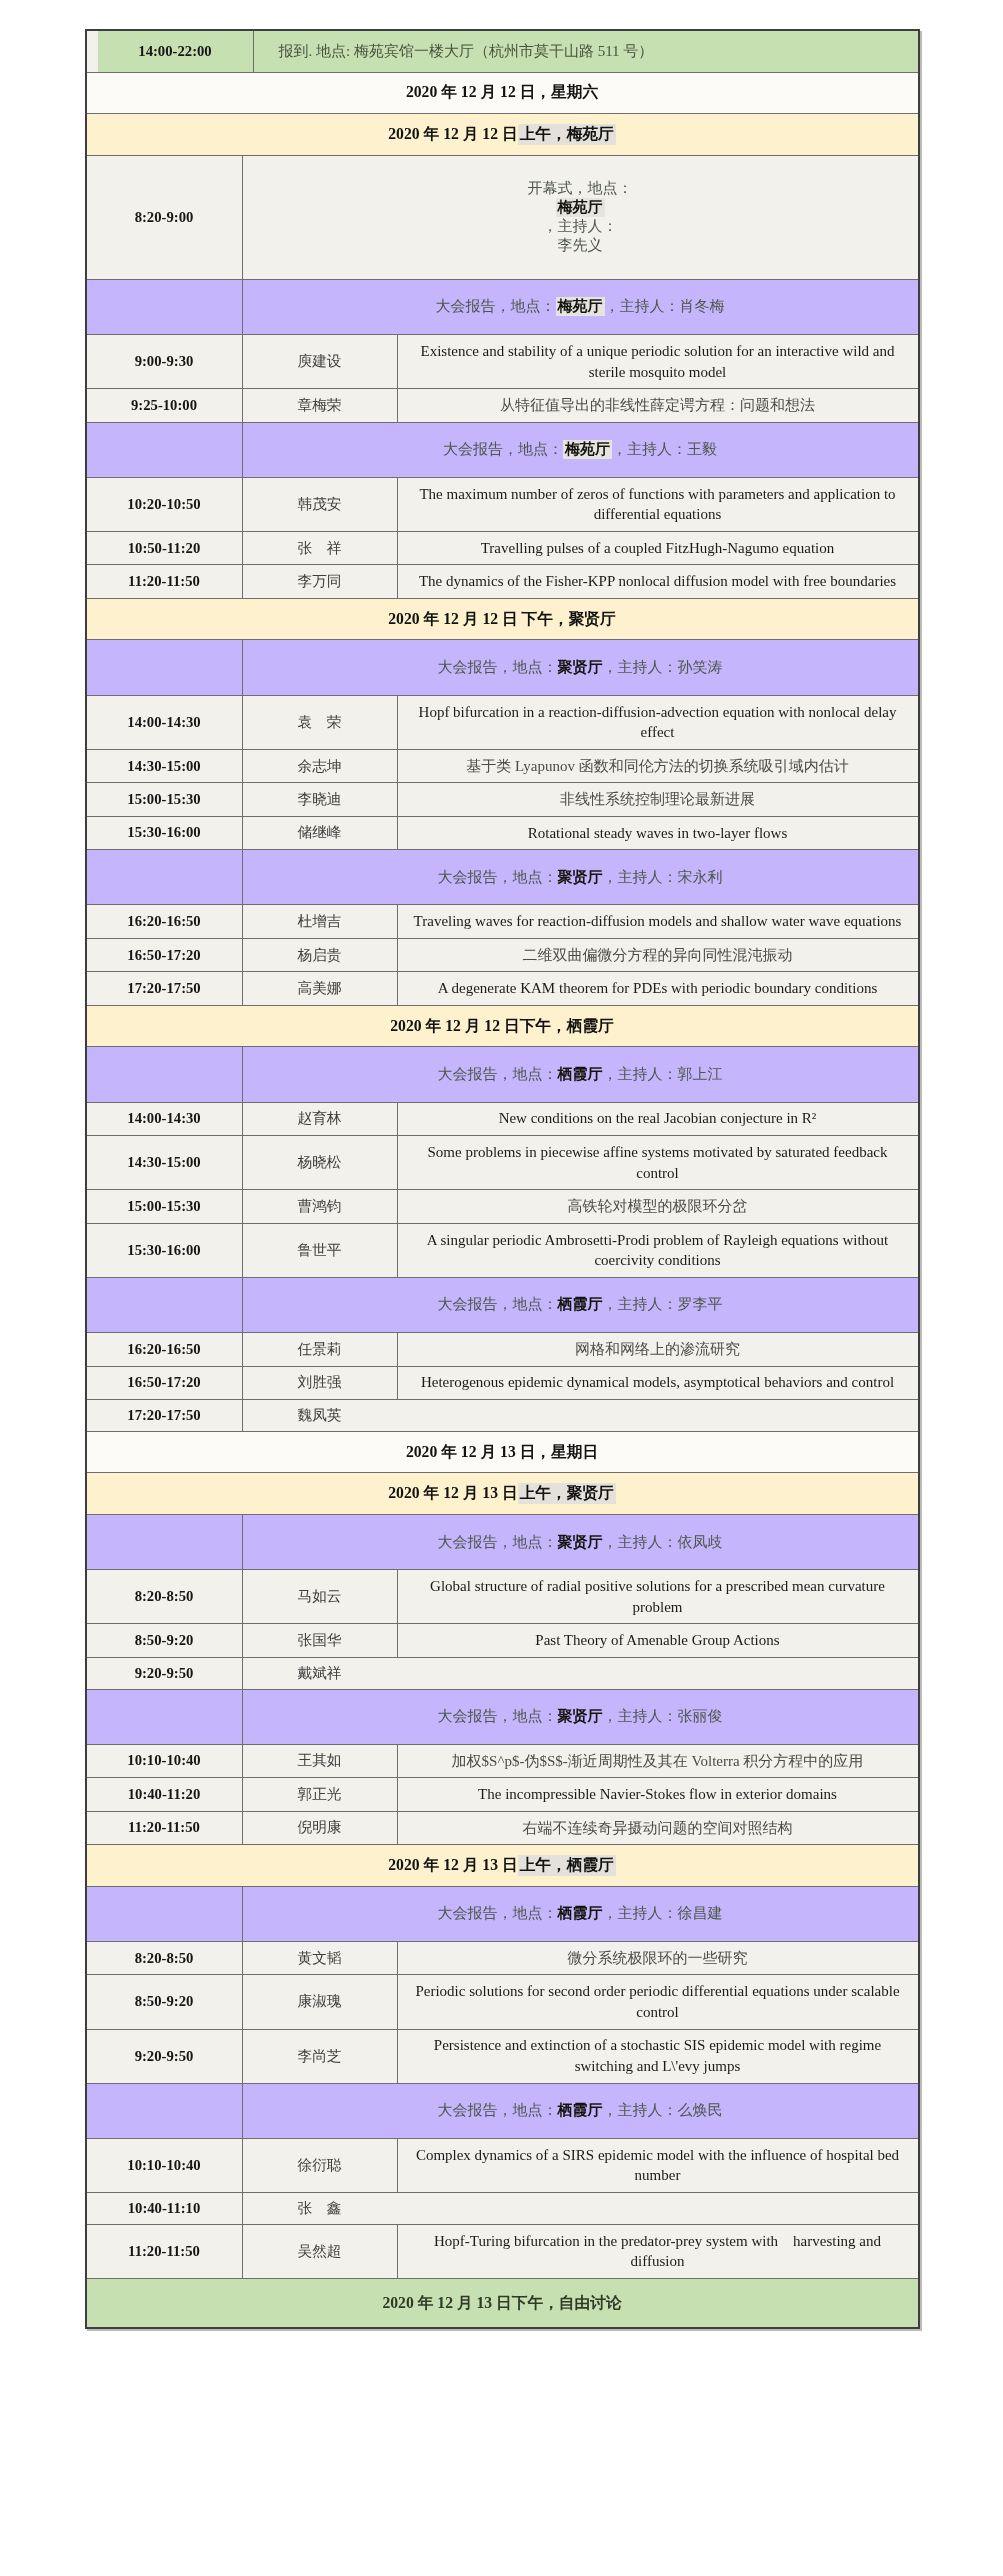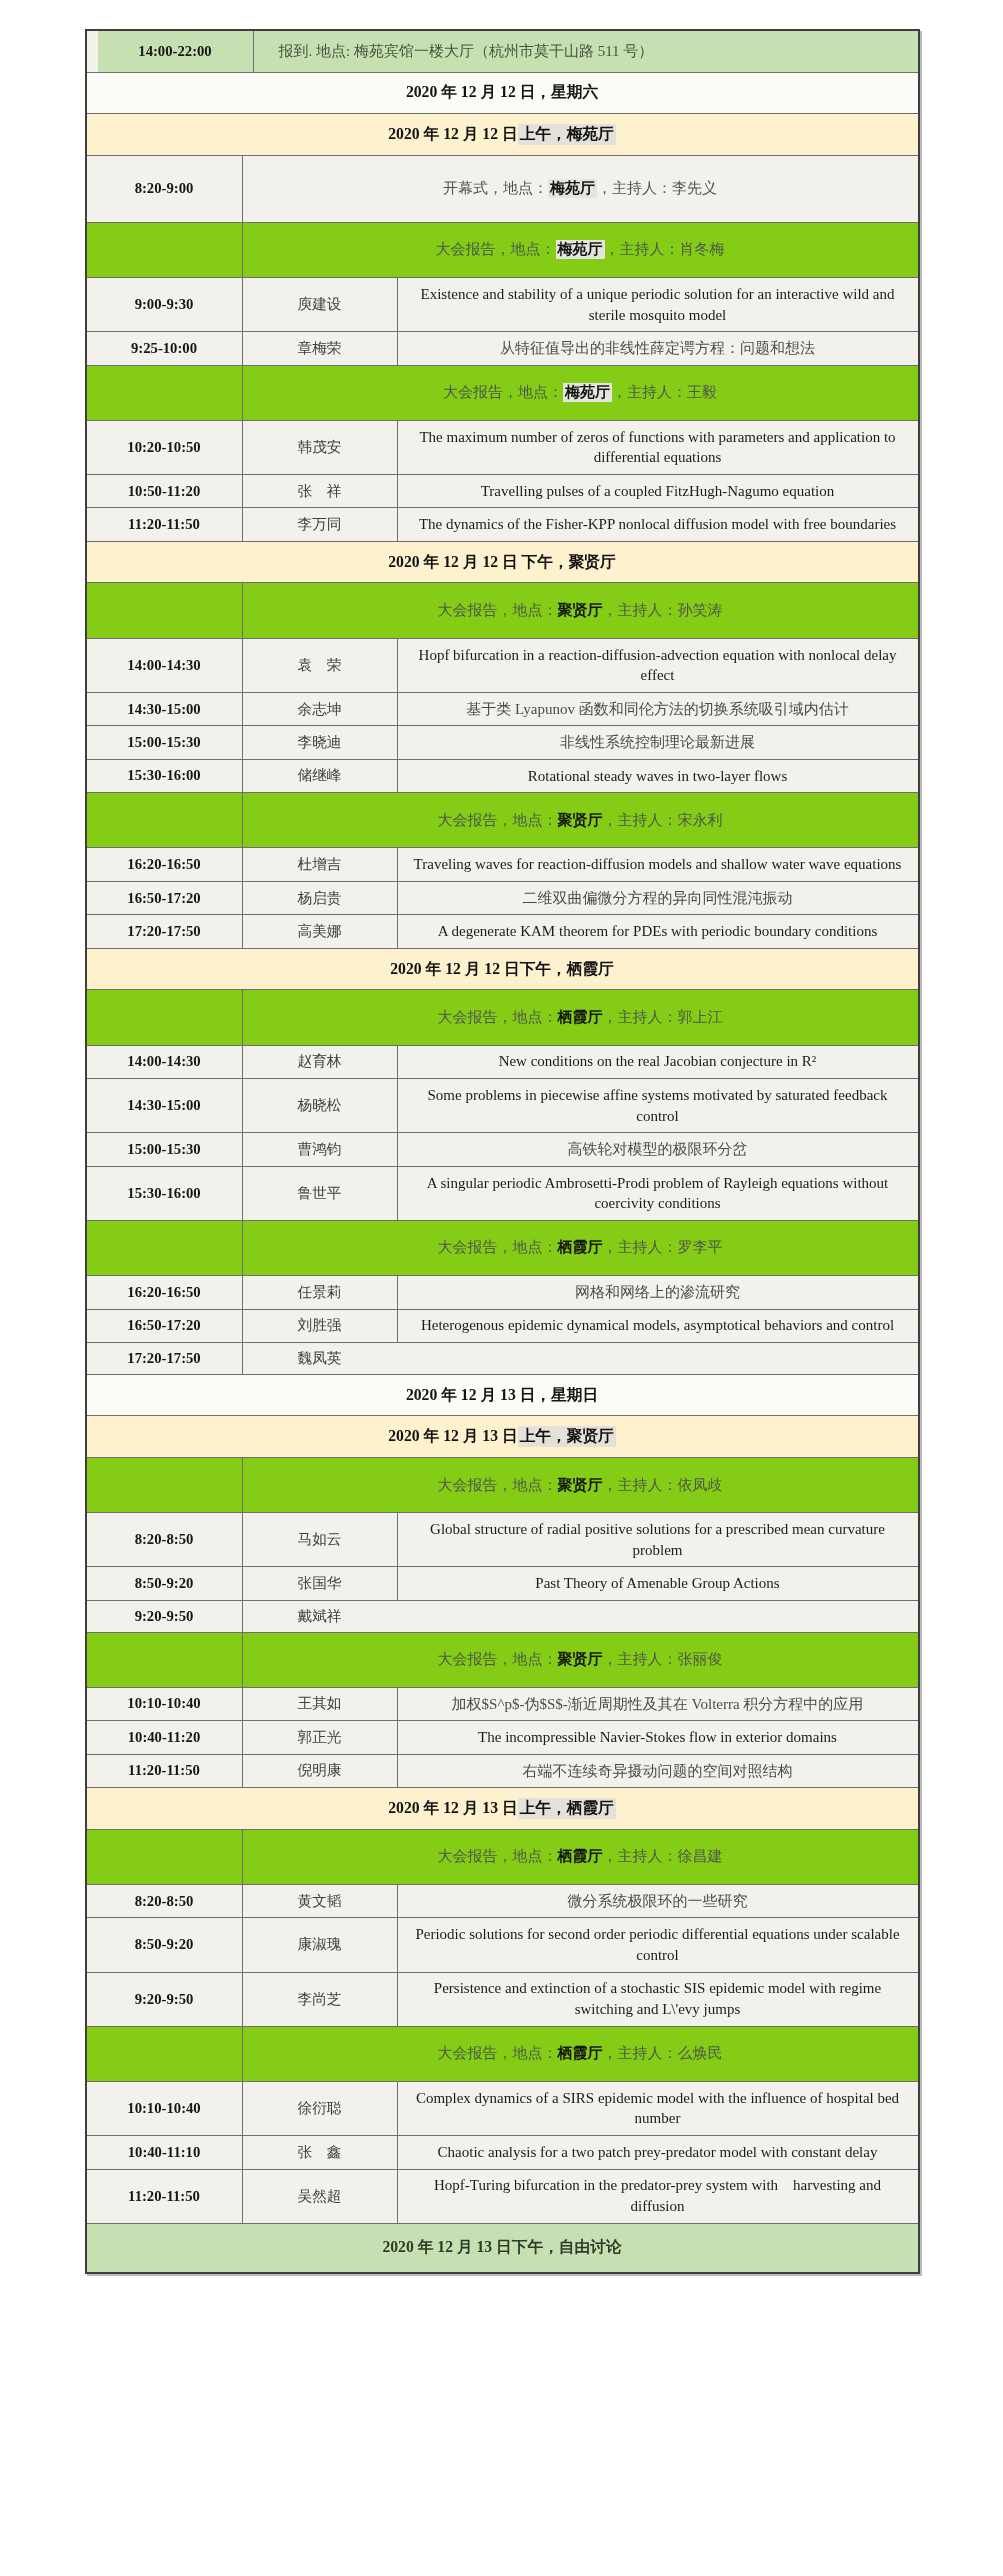--- a/index.html
+++ b/index.html
@@ -24,24 +24,24 @@
   .c-title.zh{color:#4c4c45;text-align:center;}
   .c-full{flex:1 1 auto;padding:7.8px 9.8px;}
   .c-wide{flex:1 1 auto;padding:7.8px 9.8px;}
 
   .row.talk .cell, .row.opening .cell{background:#f3f1ec;}
   .row.registration .cell{background:#c7e0b2;}
   .row.registration .c-time{padding:11.8px 3.9px;}
   .row.registration .c-wide{justify-content:flex-start;text-align:left;color:#49523f;font-size:15px;padding-left:25px;}
   .row.date .c-full{background:#fcfbf8;font-weight:bold;color:#121212;font-size:15.7px;padding:9.8px;}
   .row.period .c-full{background:#fdf2cd;font-weight:bold;color:#121212;font-size:15.7px;padding:9.8px;}
-  .row.chair .cell{background:#84cc16;}
+  .row.chair .cell{background:#c4b5fd;}
   .row.chair .c-time{flex:0 0 155px;}
   .row.chair .c-wide{color:#4d574a;font-size:15px;padding:17.6px 9.8px;}
-  .row.opening .c-wide{color:#4d574a;font-size:15px;padding:23.5px 9.8px;}
+  .row.opening .c-wide{color:#4d574a;font-size:15px;padding:23.5px 9.8px;flex-direction:column;}
   .row.free .c-full{background:#c7e0b2;font-weight:bold;color:#2f3a27;font-size:15.7px;padding:13.7px 9.8px;}
 
   .room{font-weight:bold;color:#15150f;}
   .chair-name{color:#4d574a;}
   .hl{background:#e6e4de;padding:0 2px;}
   .row.period .hl{background:#e3e1da;}
 </style>
 </head>
 <body>
 
@@ -322,21 +322,20 @@
       </div>
     </div>
     <div class="row talk">
       <div class="cell c-time">10:10-10:40</div>
       <div class="cell c-speaker">徐衍聪</div>
       <div class="cell c-title">Complex dynamics of a SIRS epidemic model with the influence of hospital bed number</div>
     </div>
     <div class="row talk">
       <div class="cell c-time">10:40-11:10</div>
       <div class="cell c-speaker">张　鑫</div>
-      <div class="cell c-title">Chaotic analysis for a two patch prey-predator model with constant delay</div>
     </div>
     <div class="row talk">
       <div class="cell c-time">11:20-11:50</div>
       <div class="cell c-speaker">吴然超</div>
       <div class="cell c-title">Hopf-Turing bifurcation in the predator-prey system with　harvesting and diffusion</div>
     </div>
     <div class="row free">
       <div class="cell c-full">2020 年 12 月 13 日下午，自由讨论</div>
     </div>
   </div>

